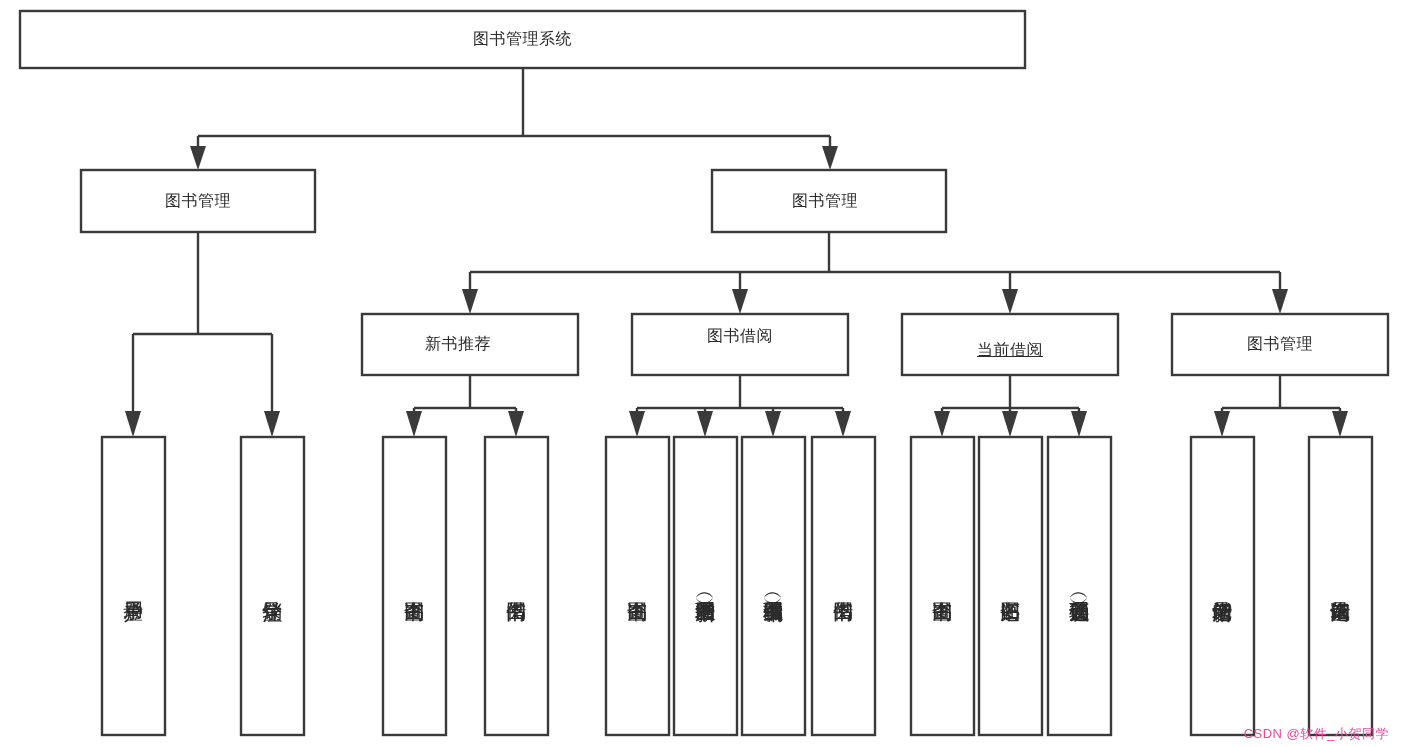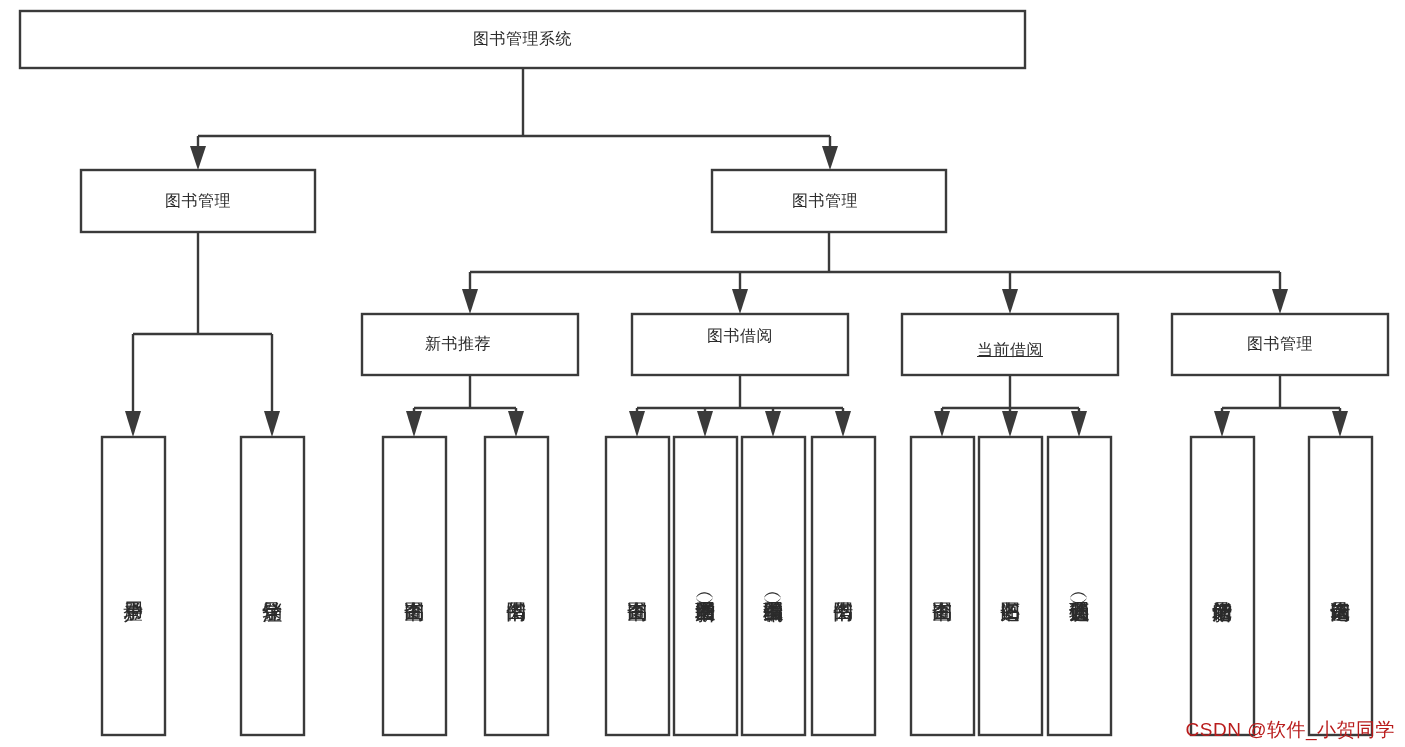--- a/index.html
+++ b/index.html
@@ -58,24 +58,24 @@
     color: #2b2b2b;
     font-size: 20px;
     line-height: 1.12;
     writing-mode: vertical-rl;
     text-orientation: upright;
     white-space: nowrap;
     pointer-events: none;
   }
   .watermark {
     position: absolute;
-    right: 10px;
+    right: 16px;
     bottom: 4px;
-    color: #b91c1c;
-    font-size: 19px;
+    color: #ec4899;
+    font-size: 13px;
     letter-spacing: 0.5px;
     white-space: nowrap;
     pointer-events: none;
   }
 </style>
 </head>
 <body>
 
 <div id="diagram-root">
 

